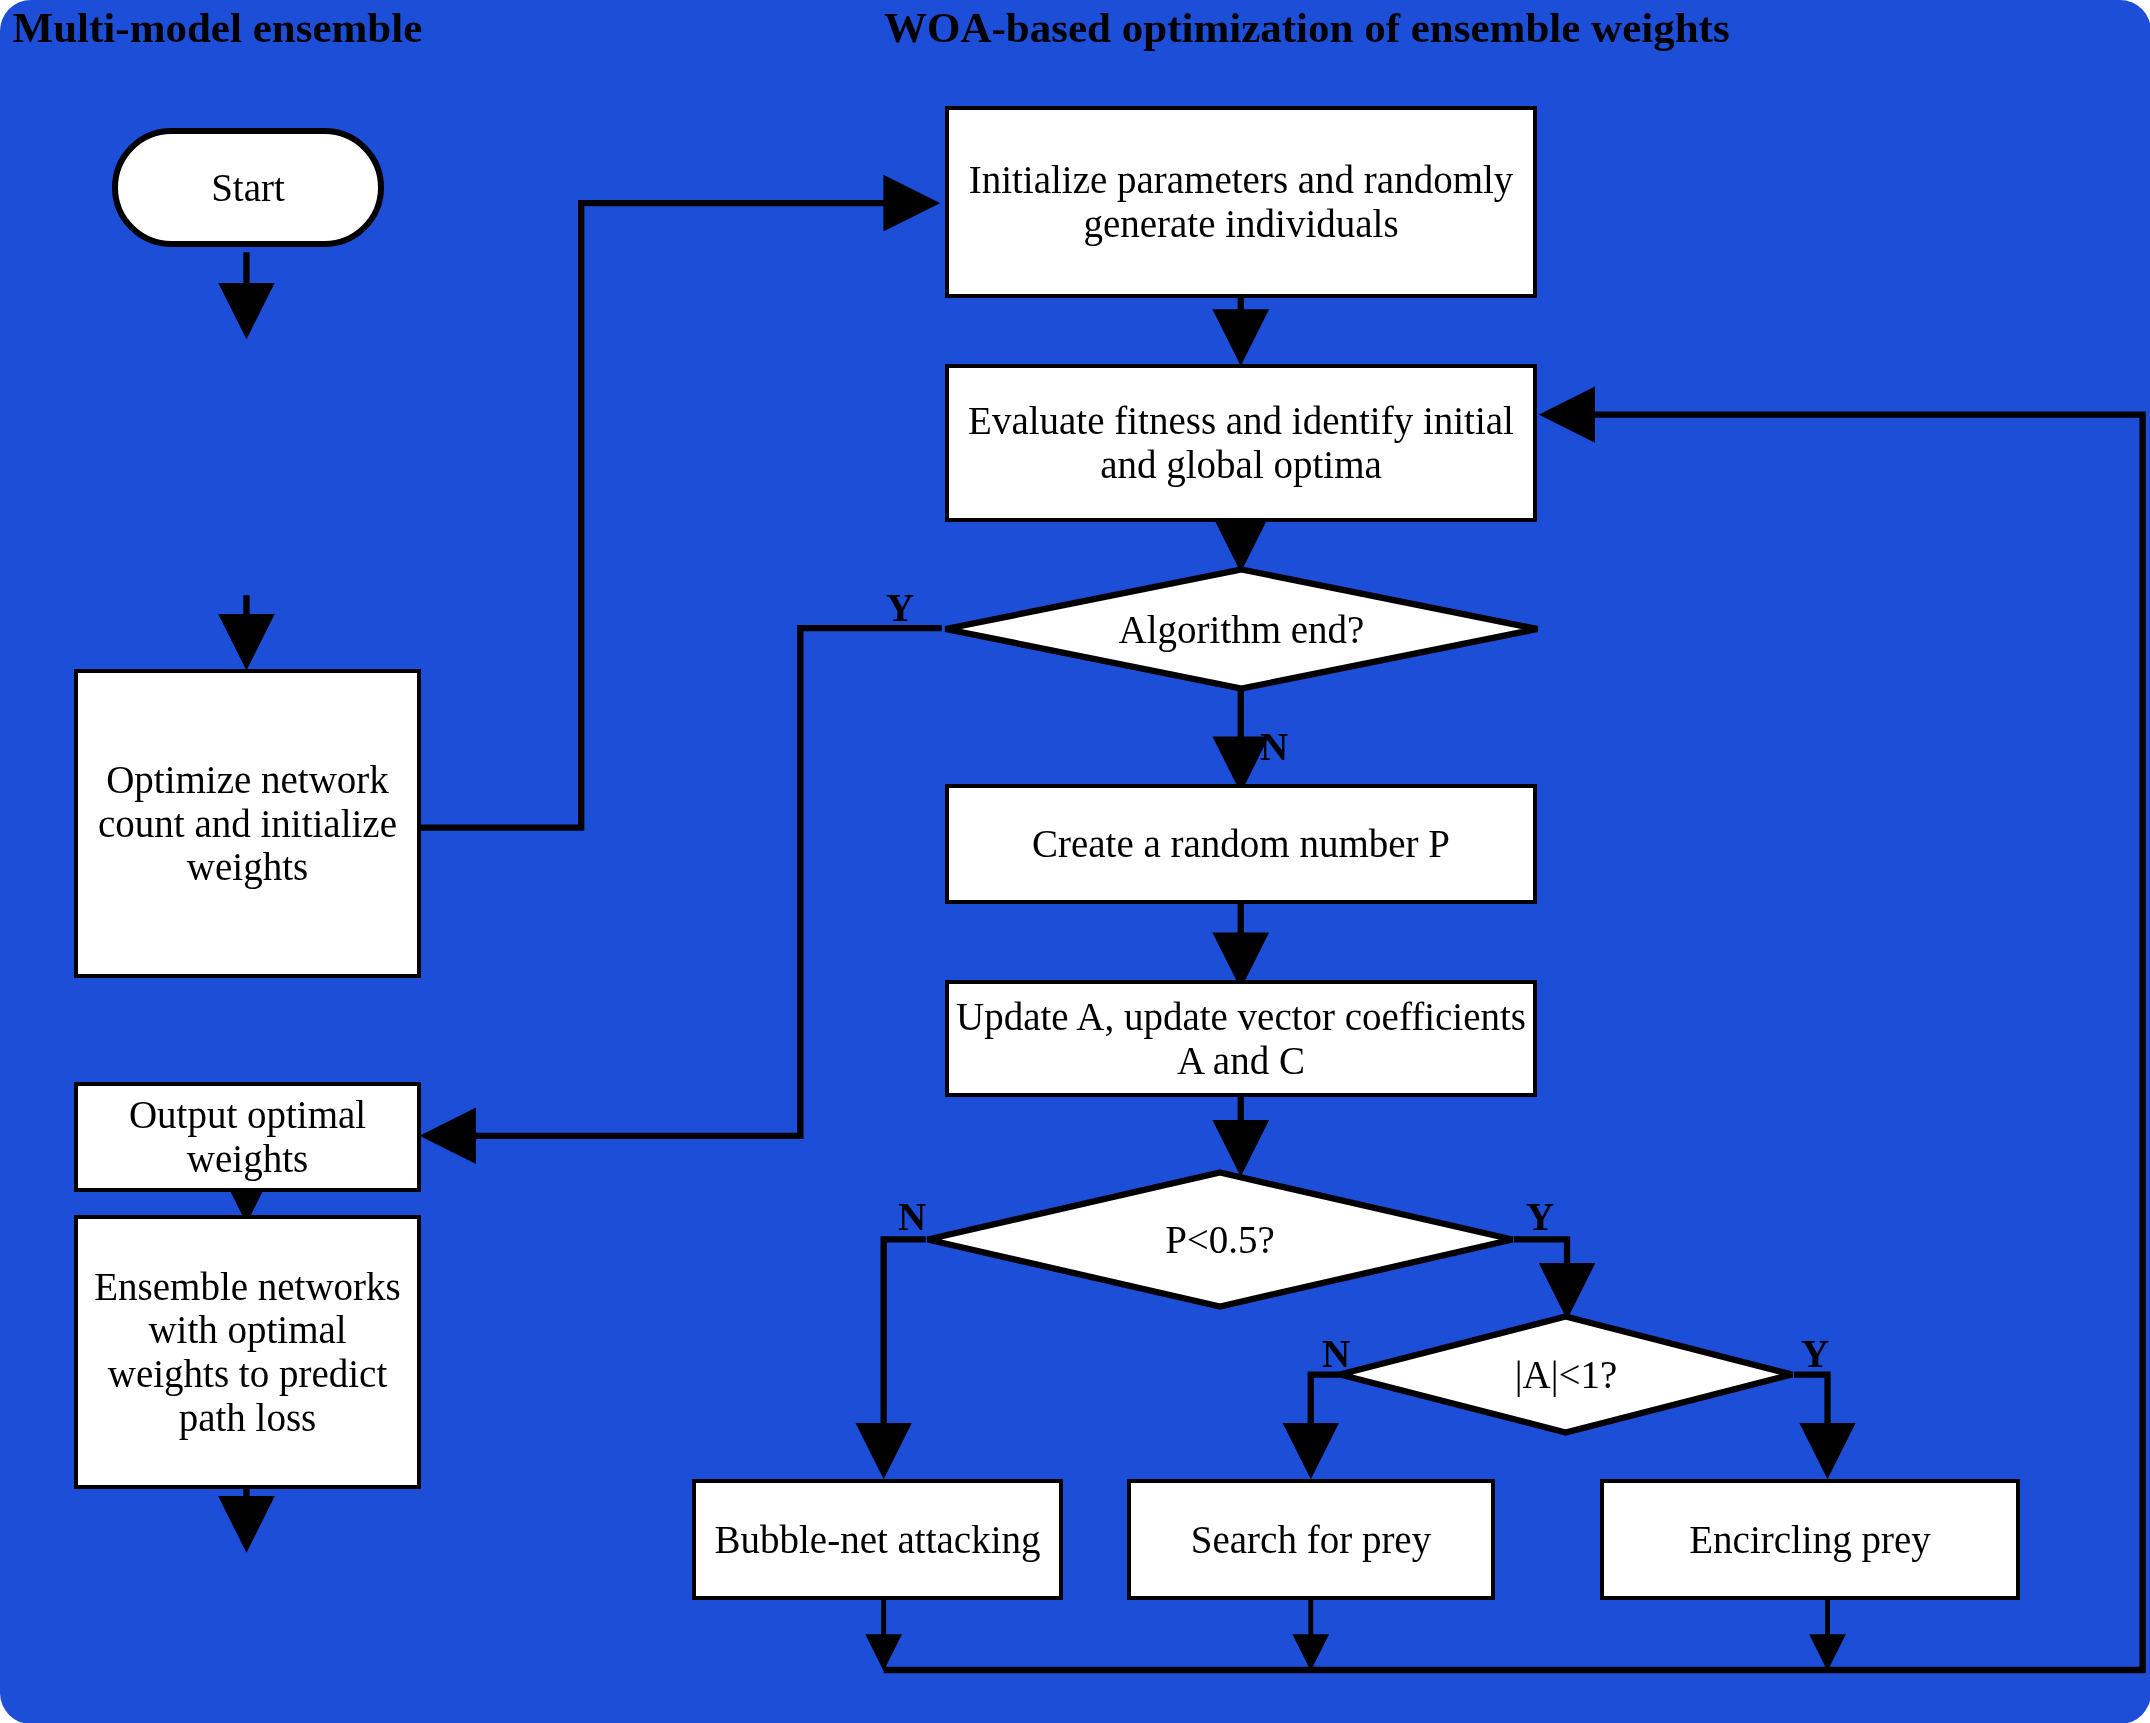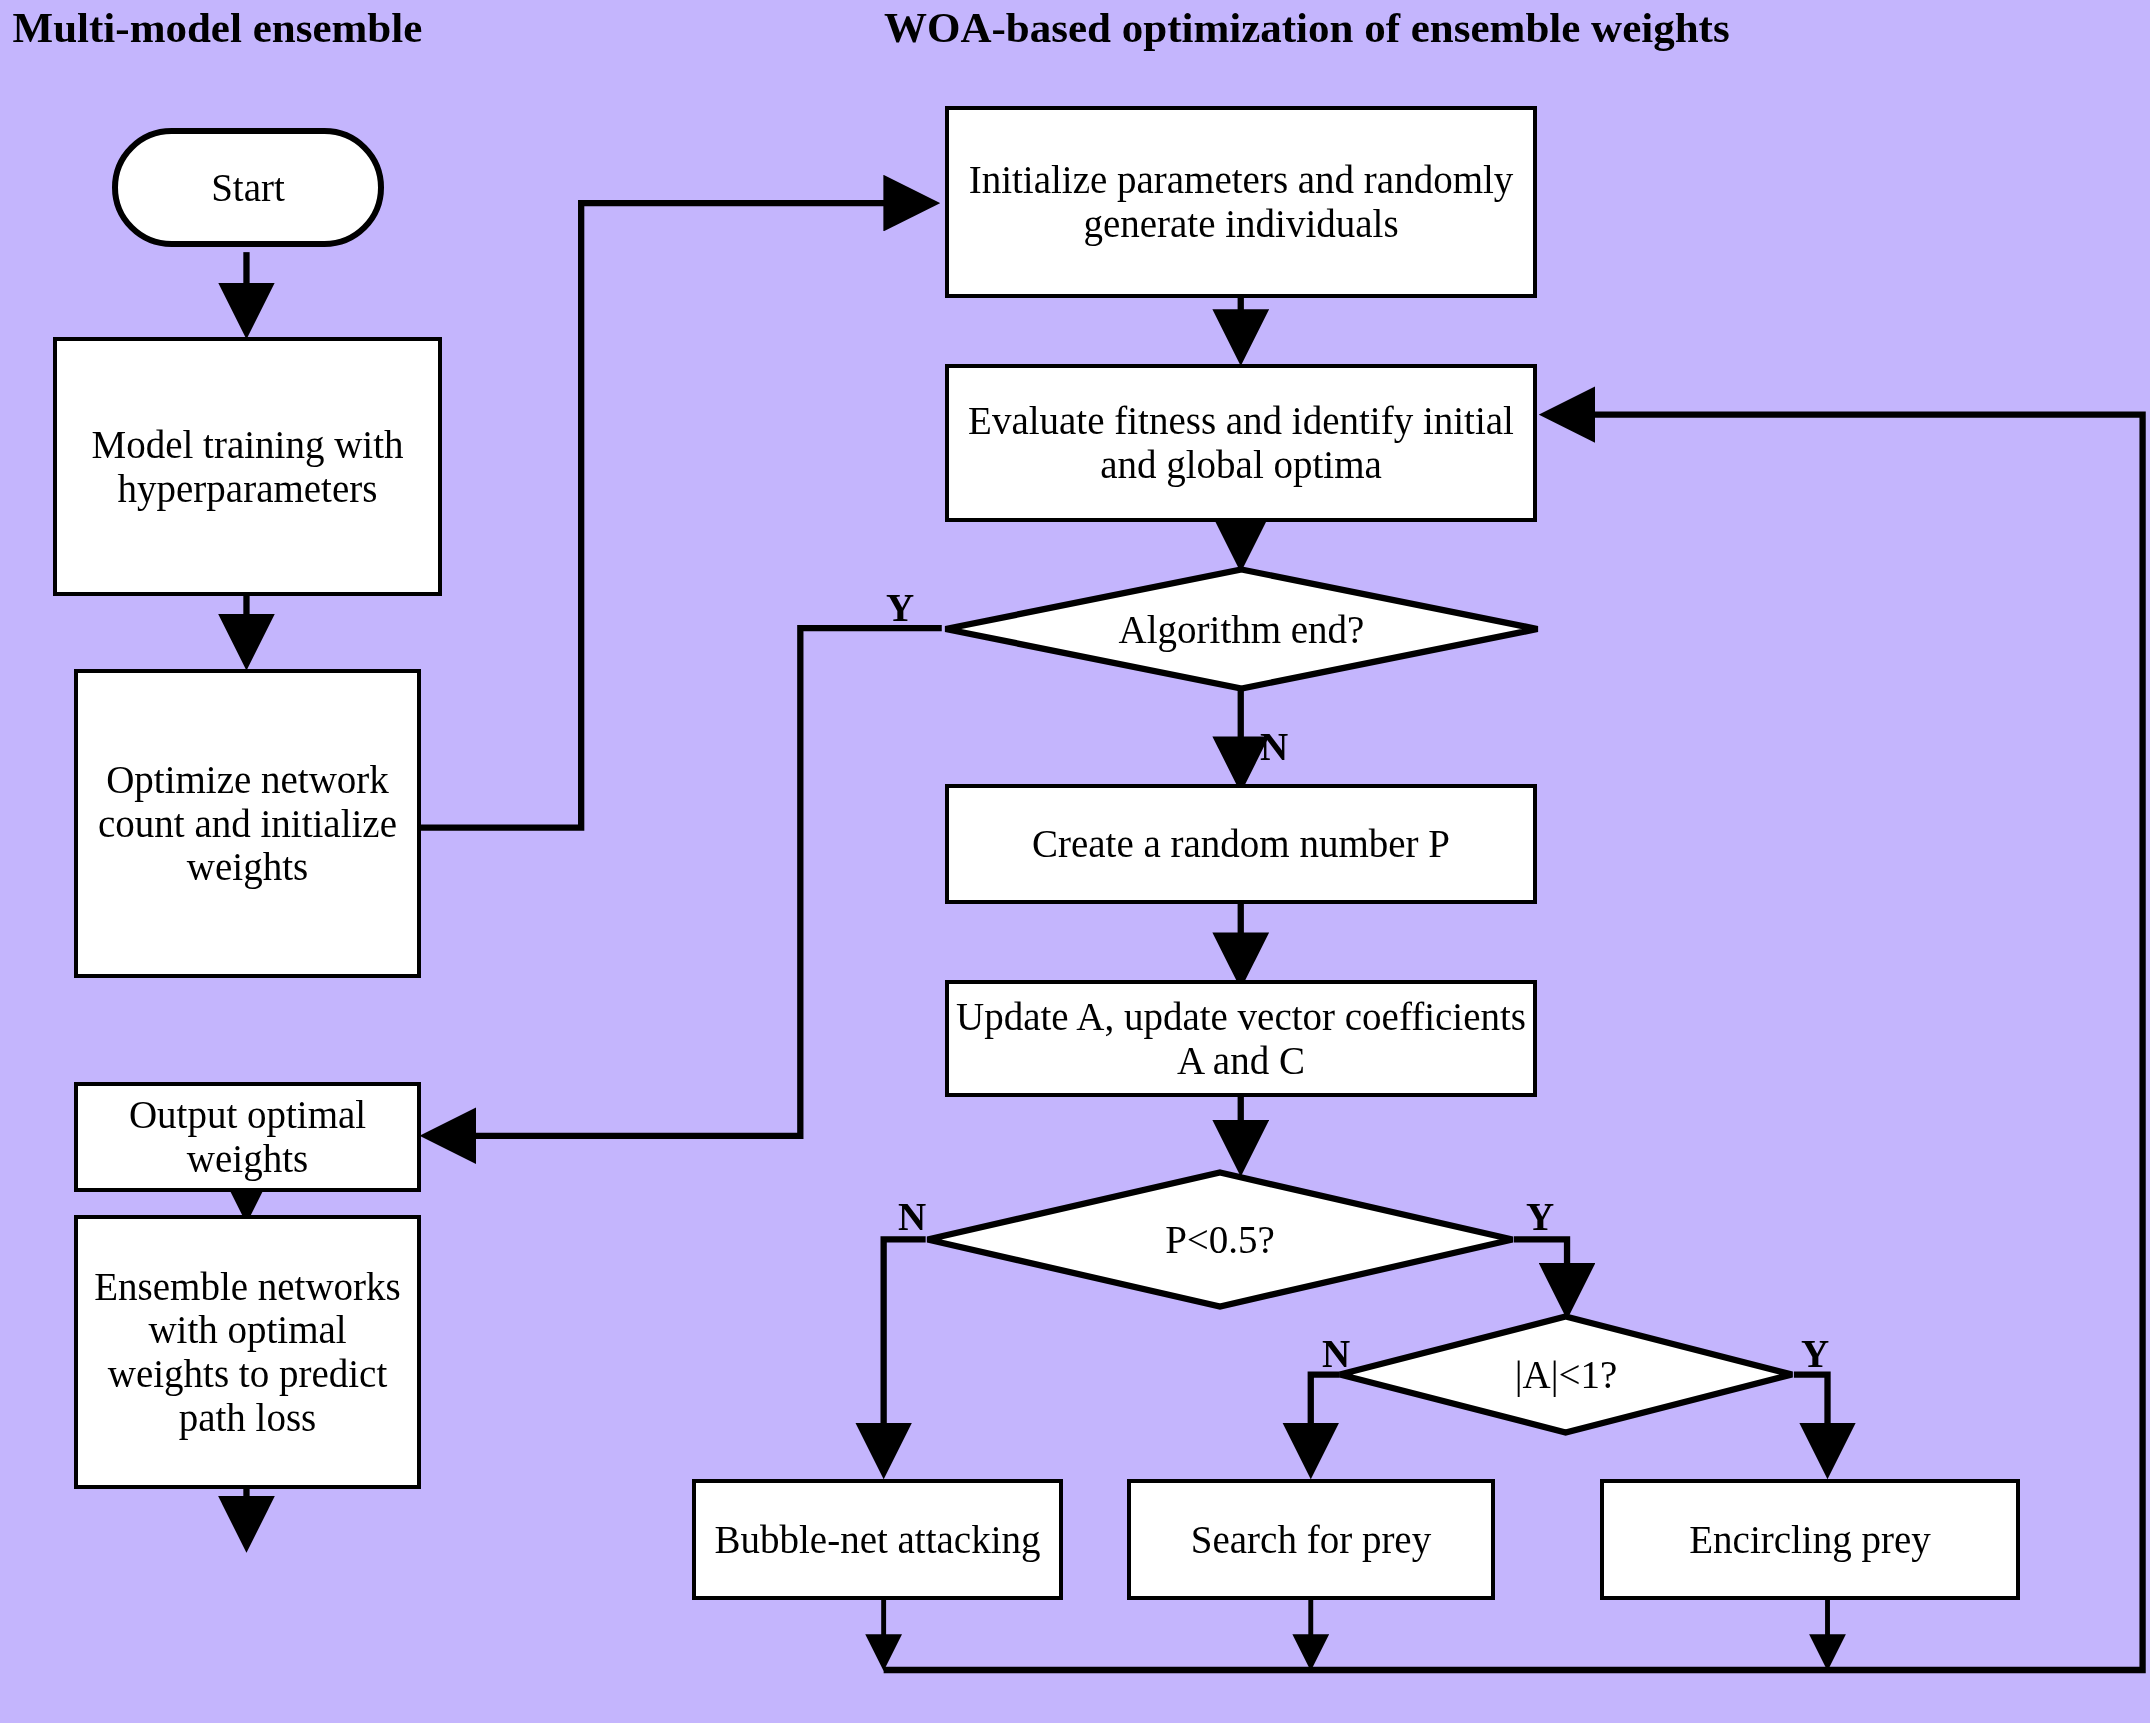--- a/index.html
+++ b/index.html
@@ -1,17 +1,17 @@
 <!DOCTYPE html>
 <html style="font-size:11.2px"><head>
 <meta charset="utf-8">
 <style>
   html,body{margin:0;padding:0;background:#ffffff;}
-  #root{position:relative;width:2151px;height:1724px;background:#c4b5fd;
-        font-family:"Liberation Serif","DejaVu Serif",serif;color:#000;overflow:hidden;}
+  #root{position:relative;width:2151px;height:1724px;background:#1d4ed8;
+        font-family:"Liberation Serif","DejaVu Serif",serif;color:#000;overflow:hidden;border-radius:31px;}
   .title{position:absolute;font-weight:bold;font-size:43px;line-height:1.0;white-space:nowrap;
          font-family:"Liberation Serif","DejaVu Serif",serif;}
   .node{position:absolute;box-sizing:border-box;border:4.9px solid #000;background:#fff;
         display:flex;align-items:center;justify-content:center;text-align:center;
         font-size:39px;line-height:1.12;padding:2.8px 7px;}
   .oval{border-radius:699px;border-width:6.3px;}
   .diamond-wrap{position:absolute;text-decoration:underline;}
   .diamond-wrap svg{display:block;}
   .diamond-label{position:absolute;left:0;top:0;width:100%;height:100%;
         display:flex;align-items:center;justify-content:center;font-size:39px;text-align:center;}
@@ -68,21 +68,20 @@
 
     <line x1="1262" y1="2285" x2="1262" y2="2378" stroke="#000" stroke-width="7" marker-end="url(#ahb)"></line>
     <line x1="1872" y1="2285" x2="1872" y2="2378" stroke="#000" stroke-width="7" marker-end="url(#ahb)"></line>
     <line x1="2610" y1="2285" x2="2610" y2="2378" stroke="#000" stroke-width="7" marker-end="url(#ahb)"></line>
 
     <path d="M 1262,2385 L 3060,2385 L 3060,592 L 2210,592" fill="none" stroke="#000" stroke-width="9" marker-end="url(#ah)"></path>
   </svg>
 
   <div class="node oval" style="left:112px;top:128px;width:272px;height:119px;">Start</div>
 
-  <div class="node" style="left:53px;top:337px;width:389px;height:259px;">Model training with hyperparameters</div>
 
   <div class="node" style="left:74px;top:669px;width:347px;height:309px;">Optimize network count and initialize weights</div>
 
   <div class="node" style="left:74px;top:1082px;width:347px;height:110px;">Output optimal weights</div>
 
   <div class="node" style="left:74px;top:1215px;width:347px;height:274px;">Ensemble networks with optimal weights to predict path loss</div>
 
 
   <div class="node" style="left:945px;top:106px;width:592px;height:192px;">Initialize parameters and randomly generate individuals</div>
 

